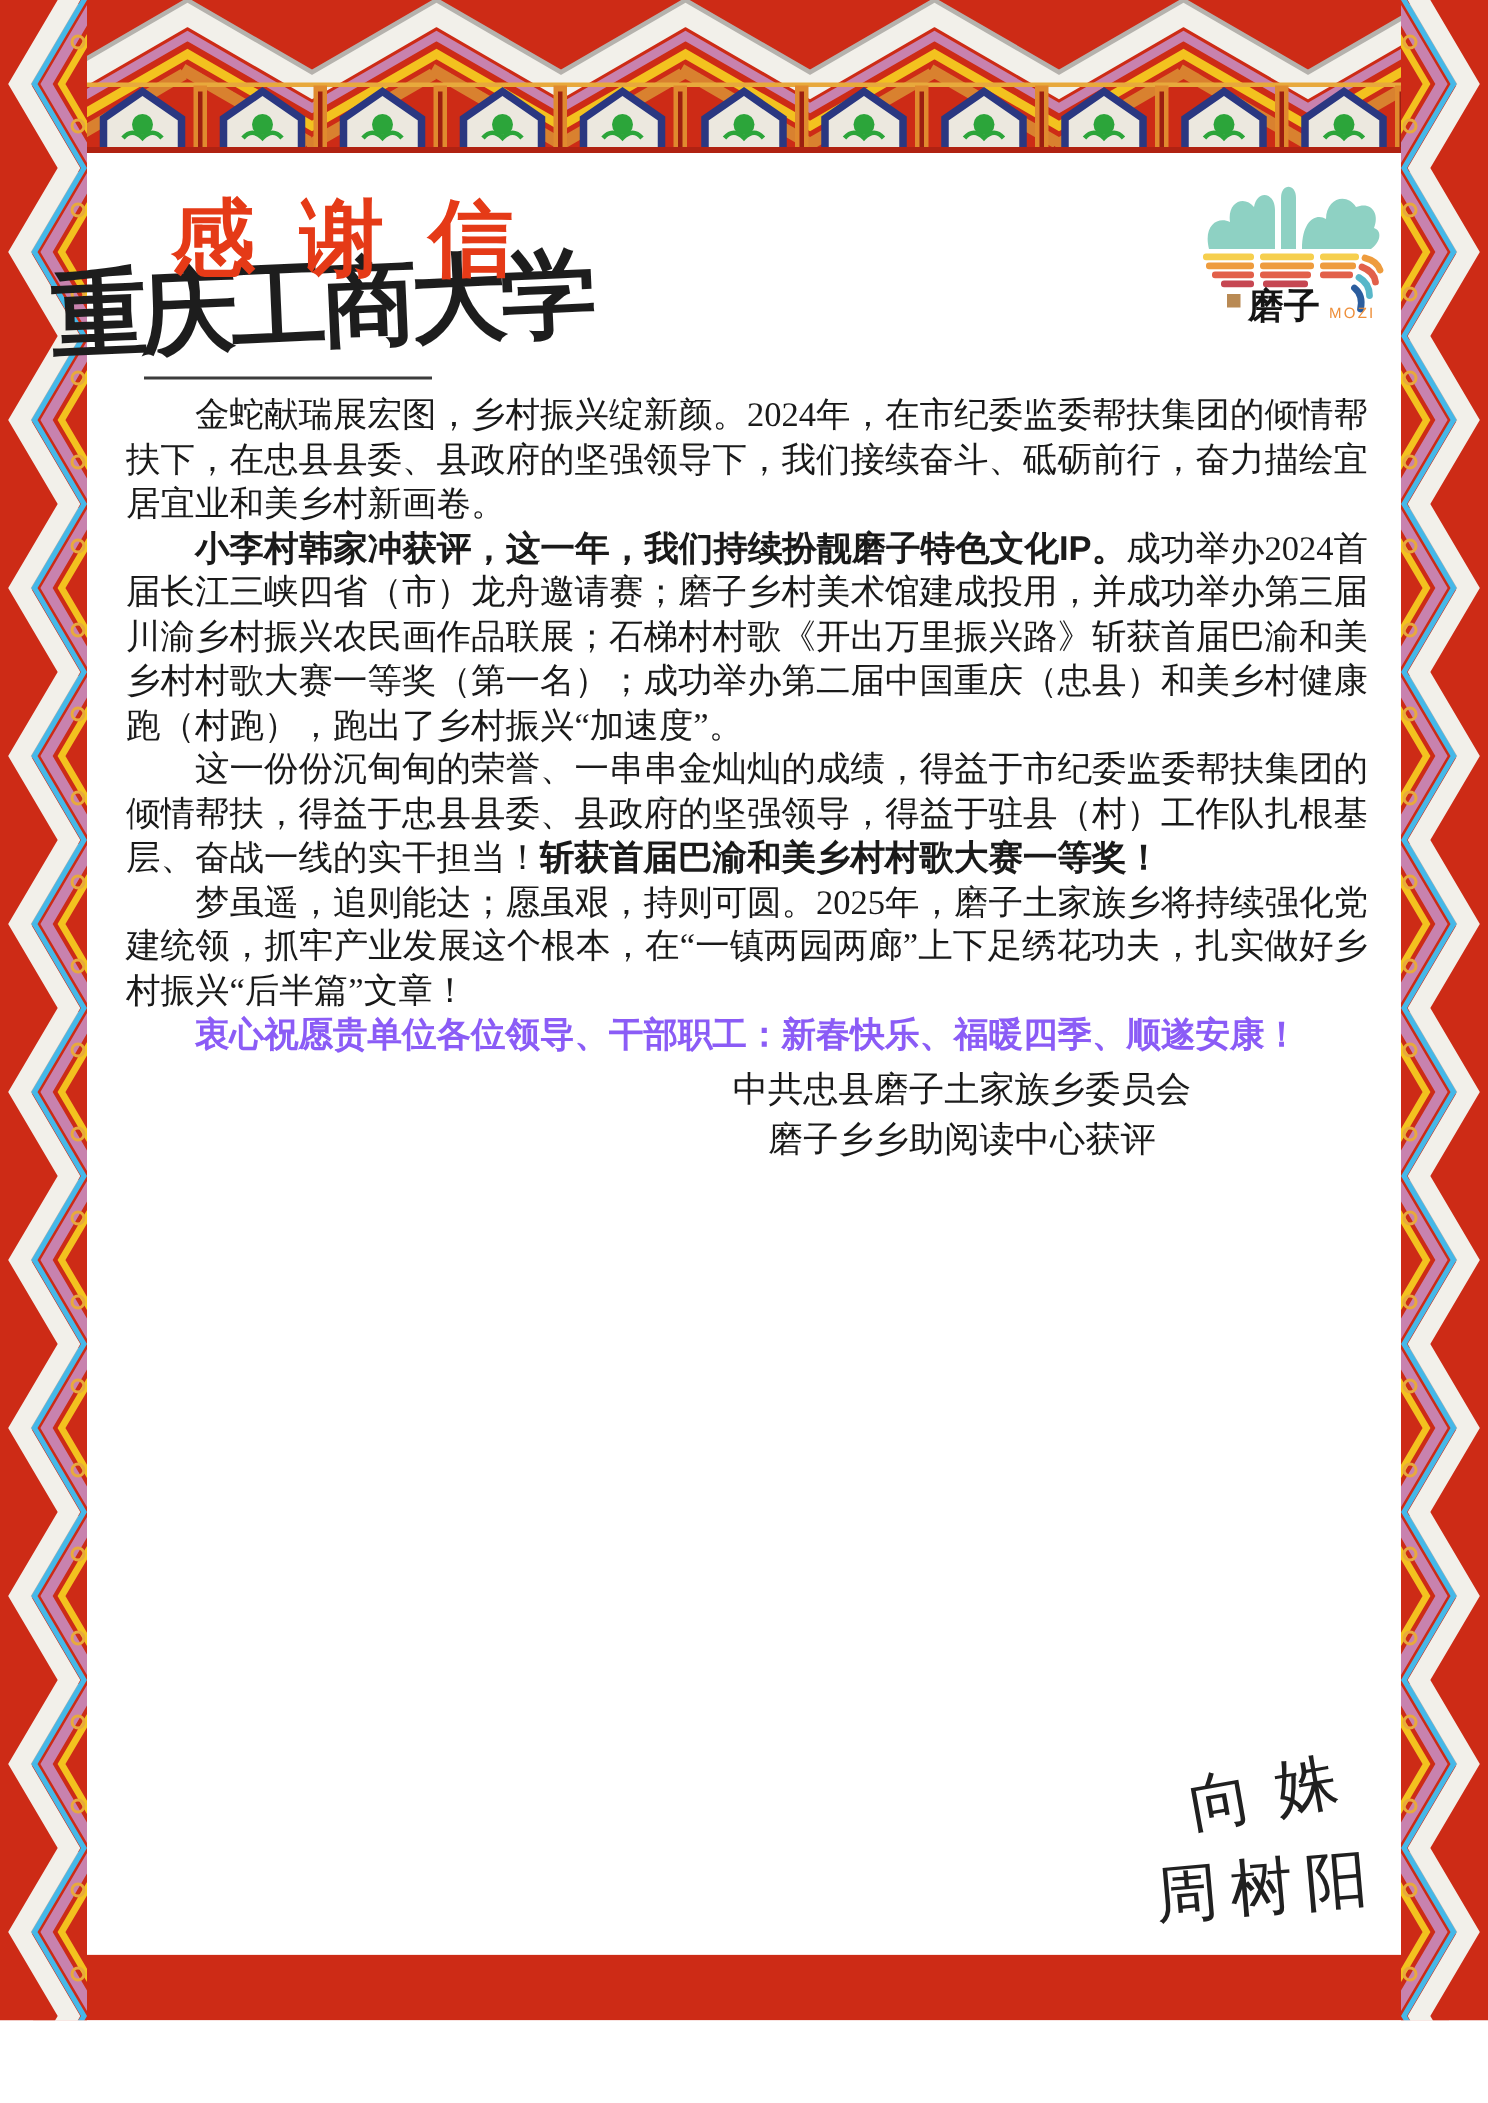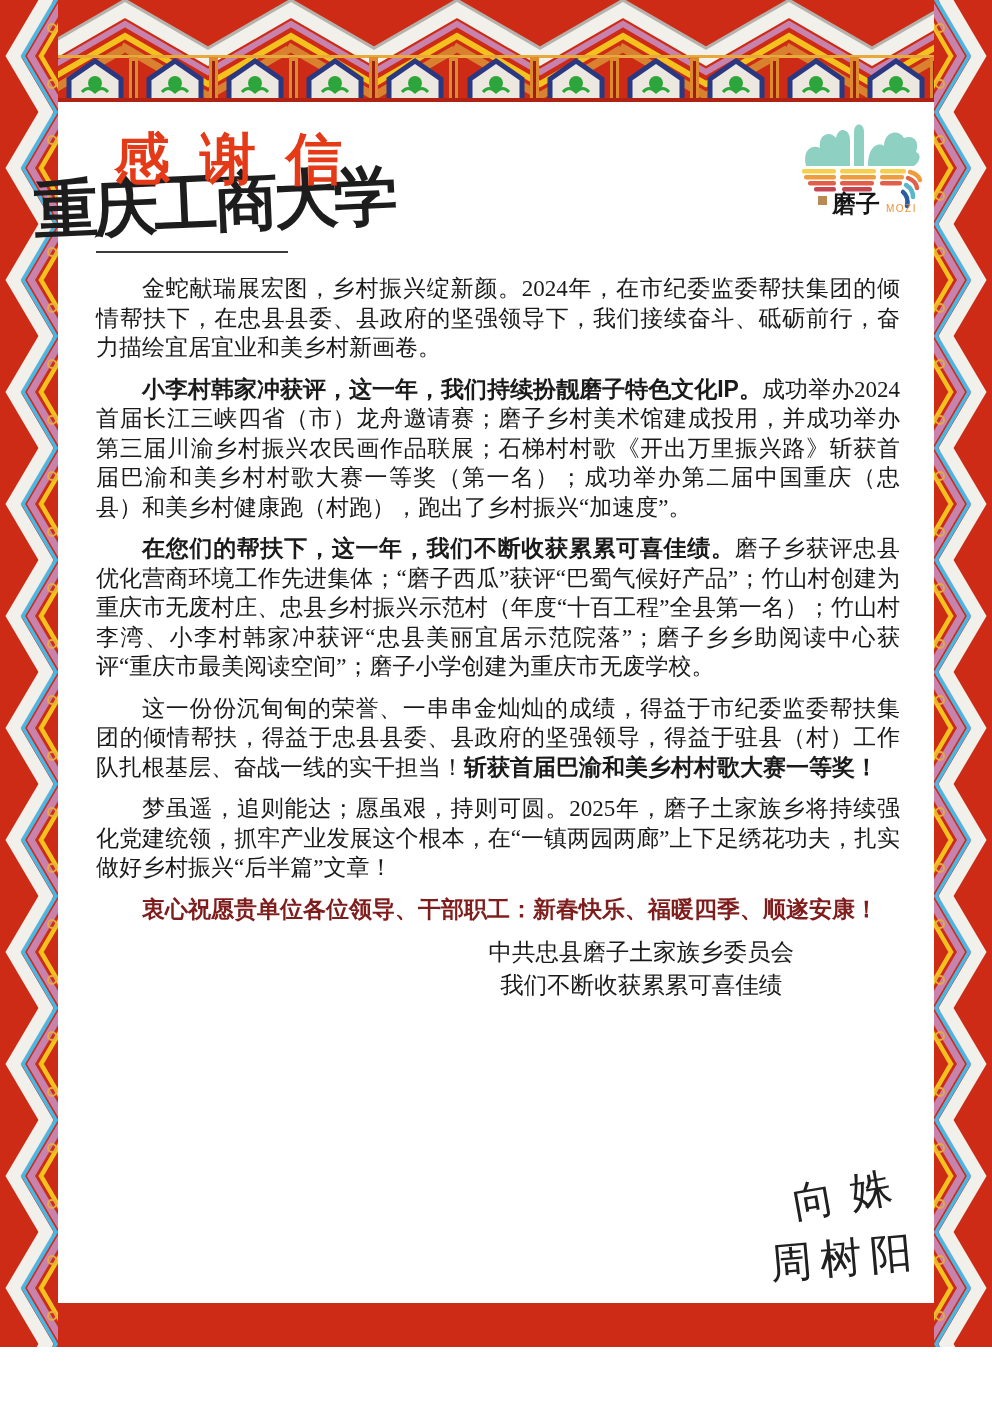--- a/index.html
+++ b/index.html
@@ -59,27 +59,27 @@
   .logo { position: absolute; z-index: 4; left: 798px; top: 110px; }
   
   .letter-body {
     position: absolute; z-index: 4;
     left: 84px; top: 262px; width: 828px;
     font-size: 23px;
     line-height: 29.5px;
     text-align: justify;
     text-justify: inter-ideograph;
   }
-  .letter-body p { margin: 12px; text-indent: 46px; }
+  .letter-body p { margin: 0; text-indent: 46px; }
   .para-lead, .para-tail {
     font-family: "Liberation Sans", sans-serif;
     font-weight: 700;
   }
   .wish-line {
-    color: #7f1d1d;
+    color: #8b5cf6;
     font-family: "Liberation Sans", sans-serif;
     font-weight: 700;
   }
   .signoff {
     width: max-content;
     margin: 6px 118px 18px auto;
     text-align: center;
     font-size: 23.5px;
     line-height: 33px;
   }
@@ -208,28 +208,27 @@
       <path d="M105,82 q6,5 4,14" stroke="#2b5d9e"></path>
     </g>
     <rect x="20" y="86" width="9" height="9" fill="#b98a54"></rect>
     <text x="34" y="102" font-size="24" font-weight="700" fill="#151515" font-family="Liberation Sans, sans-serif">磨子</text>
     <text x="88" y="102" font-size="10" letter-spacing="1.5" fill="#ee8f3a" font-family="Liberation Sans, sans-serif">MOZI</text>
   </svg>
 
   <div class="letter-body">
     <p><span class="para-lead"></span><span>金蛇献瑞展宏图，乡村振兴绽新颜。2024年，在市纪委监委帮扶集团的倾情帮扶下，在忠县县委、县政府的坚强领导下，我们接续奋斗、砥砺前行，奋力描绘宜居宜业和美乡村新画卷。</span><span class="para-tail"></span></p>
     <p><span class="para-lead">小李村韩家冲获评，这一年，我们持续扮靓磨子特色文化IP。</span><span>成功举办2024首届长江三峡四省（市）龙舟邀请赛；磨子乡村美术馆建成投用，并成功举办第三届川渝乡村振兴农民画作品联展；石梯村村歌《开出万里振兴路》斩获首届巴渝和美乡村村歌大赛一等奖（第一名）；成功举办第二届中国重庆（忠县）和美乡村健康跑（村跑），跑出了乡村振兴“加速度”。</span><span class="para-tail"></span></p>
-    <p><span class="para-lead">在您们的帮扶下，这一年，我们不断收获累累可喜佳绩。</span><span>磨子乡获评忠县优化营商环境工作先进集体；“磨子西瓜”获评“巴蜀气候好产品”；竹山村创建为重庆市无废村庄、忠县乡村振兴示范村（年度“十百工程”全县第一名）；竹山村李湾、小李村韩家冲获评“忠县美丽宜居示范院落”；磨子乡乡助阅读中心获评“重庆市最美阅读空间”；磨子小学创建为重庆市无废学校。</span><span class="para-tail"></span></p>
     <p><span class="para-lead"></span><span>这一份份沉甸甸的荣誉、一串串金灿灿的成绩，得益于市纪委监委帮扶集团的倾情帮扶，得益于忠县县委、县政府的坚强领导，得益于驻县（村）工作队扎根基层、奋战一线的实干担当！</span><span class="para-tail">斩获首届巴渝和美乡村村歌大赛一等奖！</span></p>
     <p><span class="para-lead"></span><span>梦虽遥，追则能达；愿虽艰，持则可圆。2025年，磨子土家族乡将持续强化党建统领，抓牢产业发展这个根本，在“一镇两园两廊”上下足绣花功夫，扎实做好乡村振兴“后半篇”文章！</span><span class="para-tail"></span></p>
 
     <p class="wish-line">衷心祝愿贵单位各位领导、干部职工：新春快乐、福暖四季、顺遂安康！</p>
 
     <div class="signoff">
       <div>中共忠县磨子土家族乡委员会</div>
-      <div>我们不断收获累累可喜佳绩</div>
+      <div>磨子乡乡助阅读中心获评</div>
     </div>
   </div>
 
   <div class="signature one">向姝</div>
   <div class="signature two">周树阳</div>
 
 </div>
 
 </body></html>

